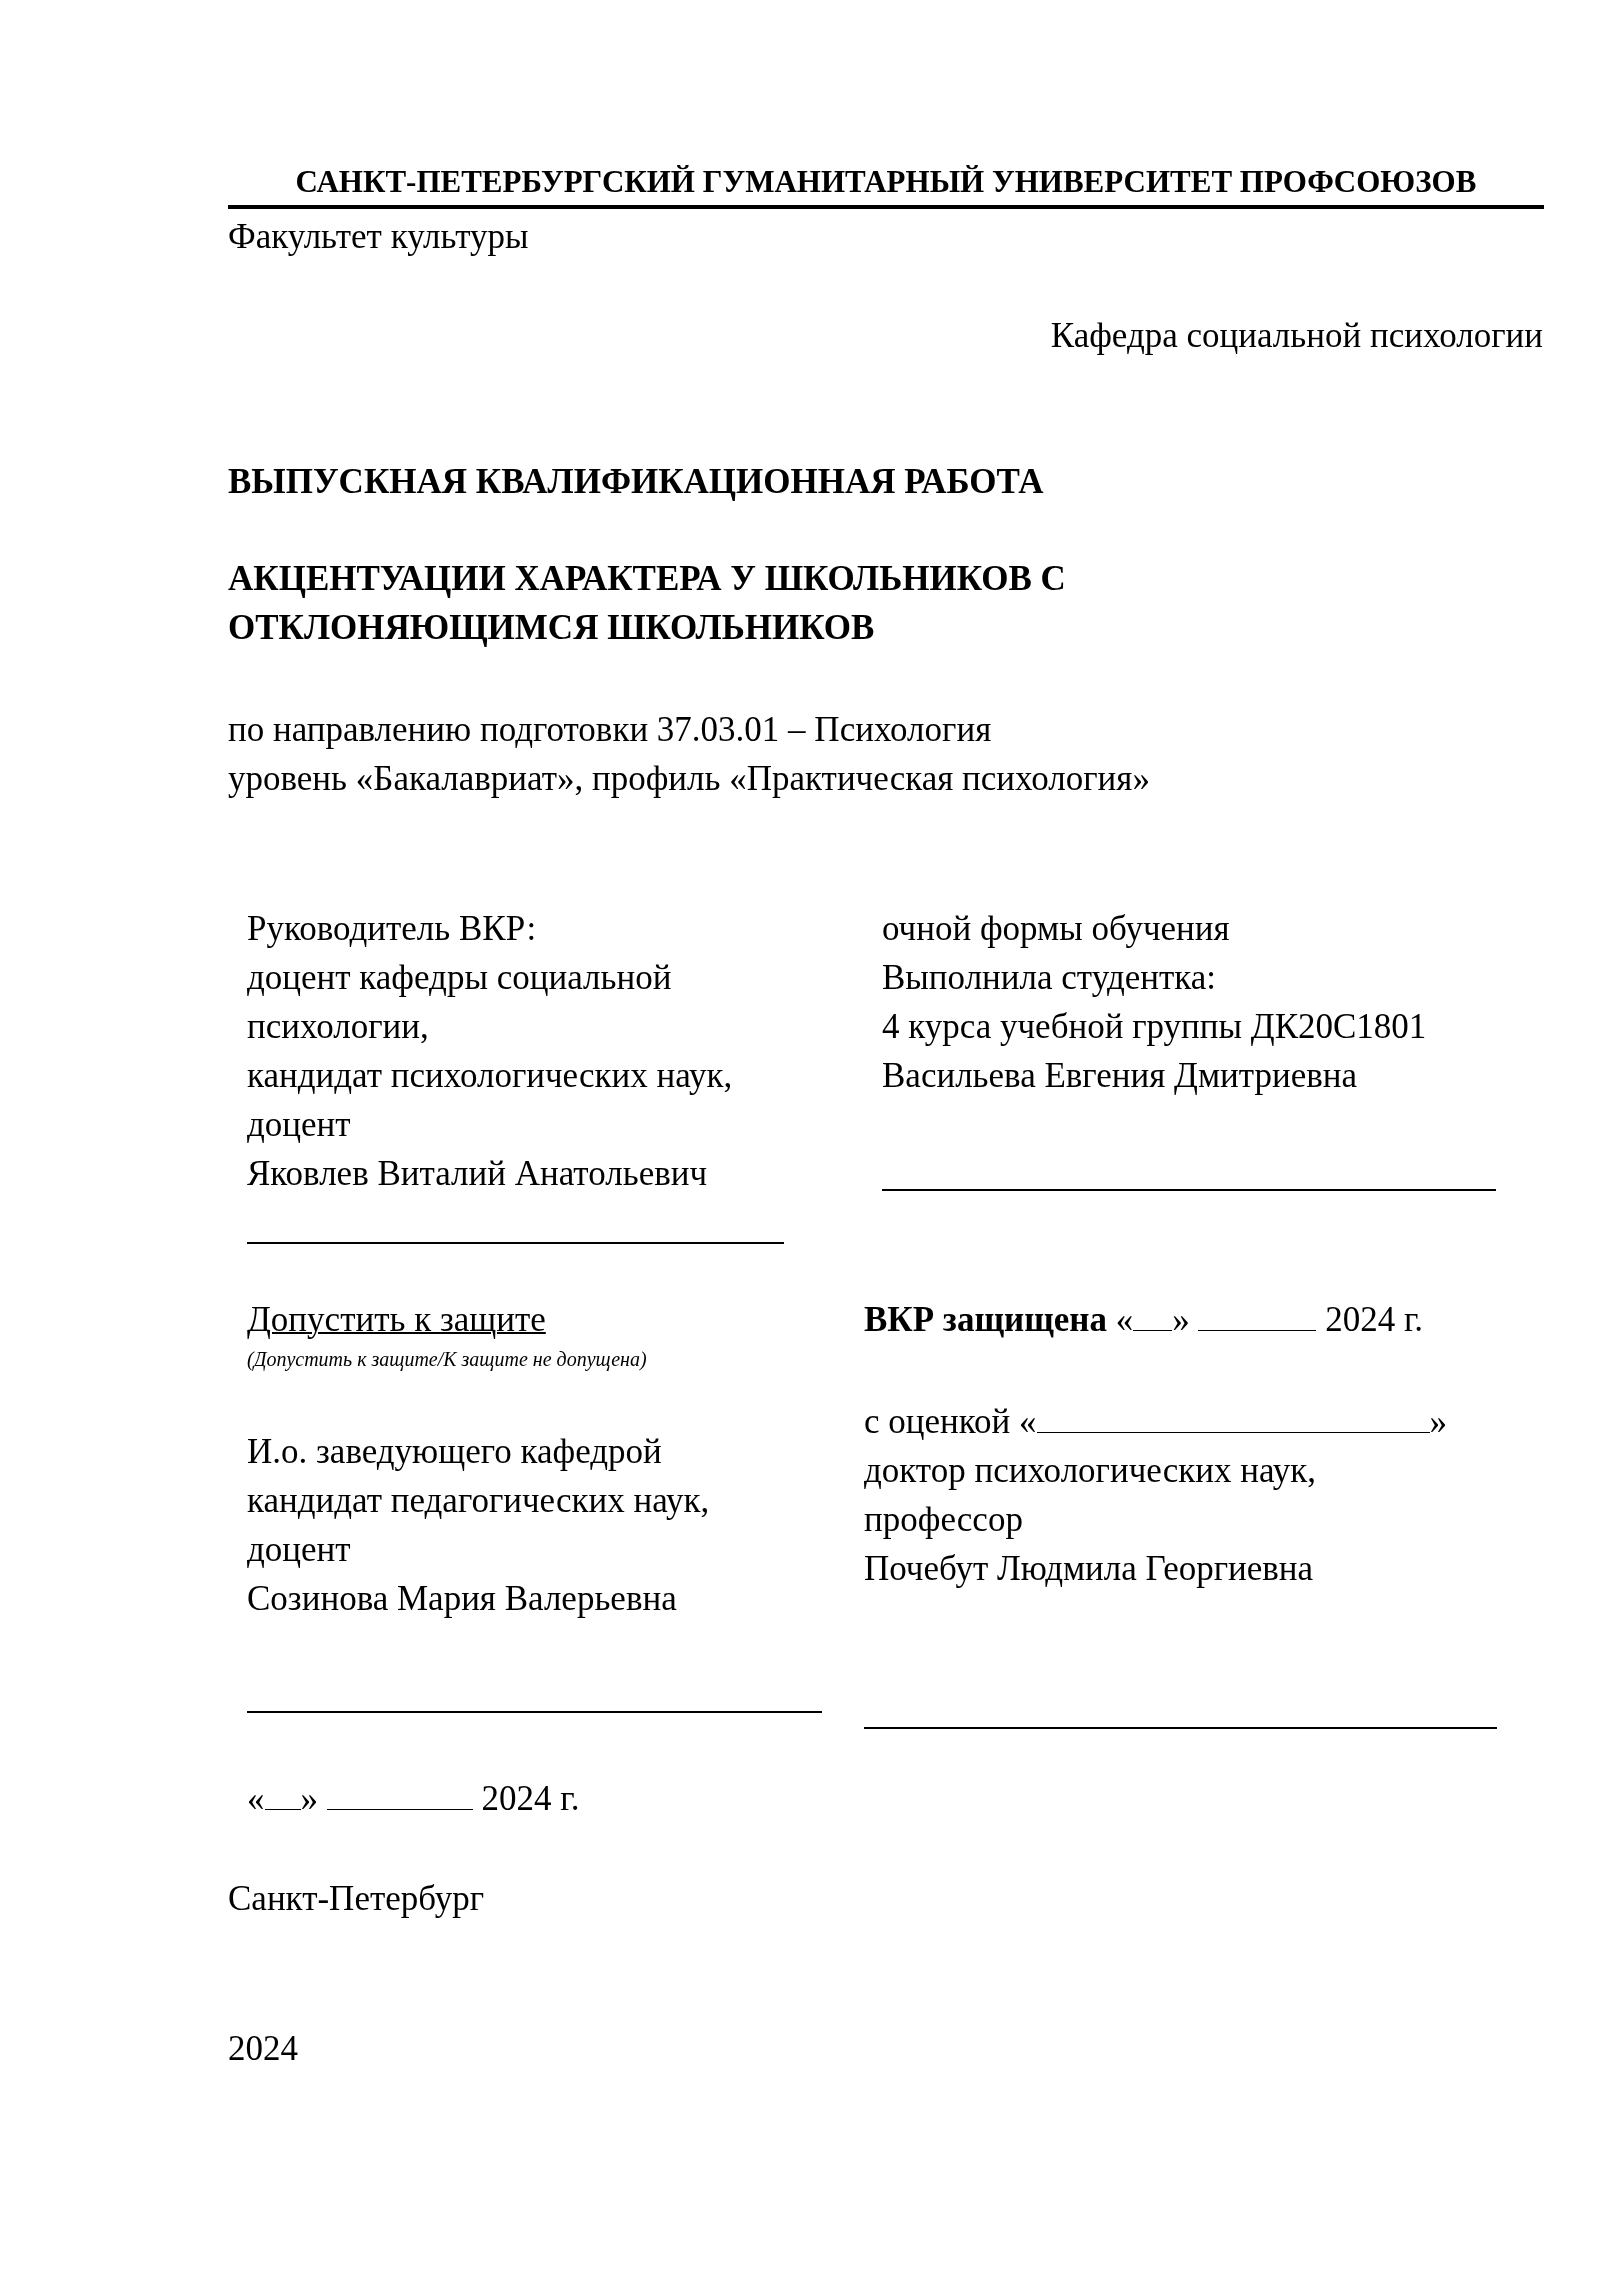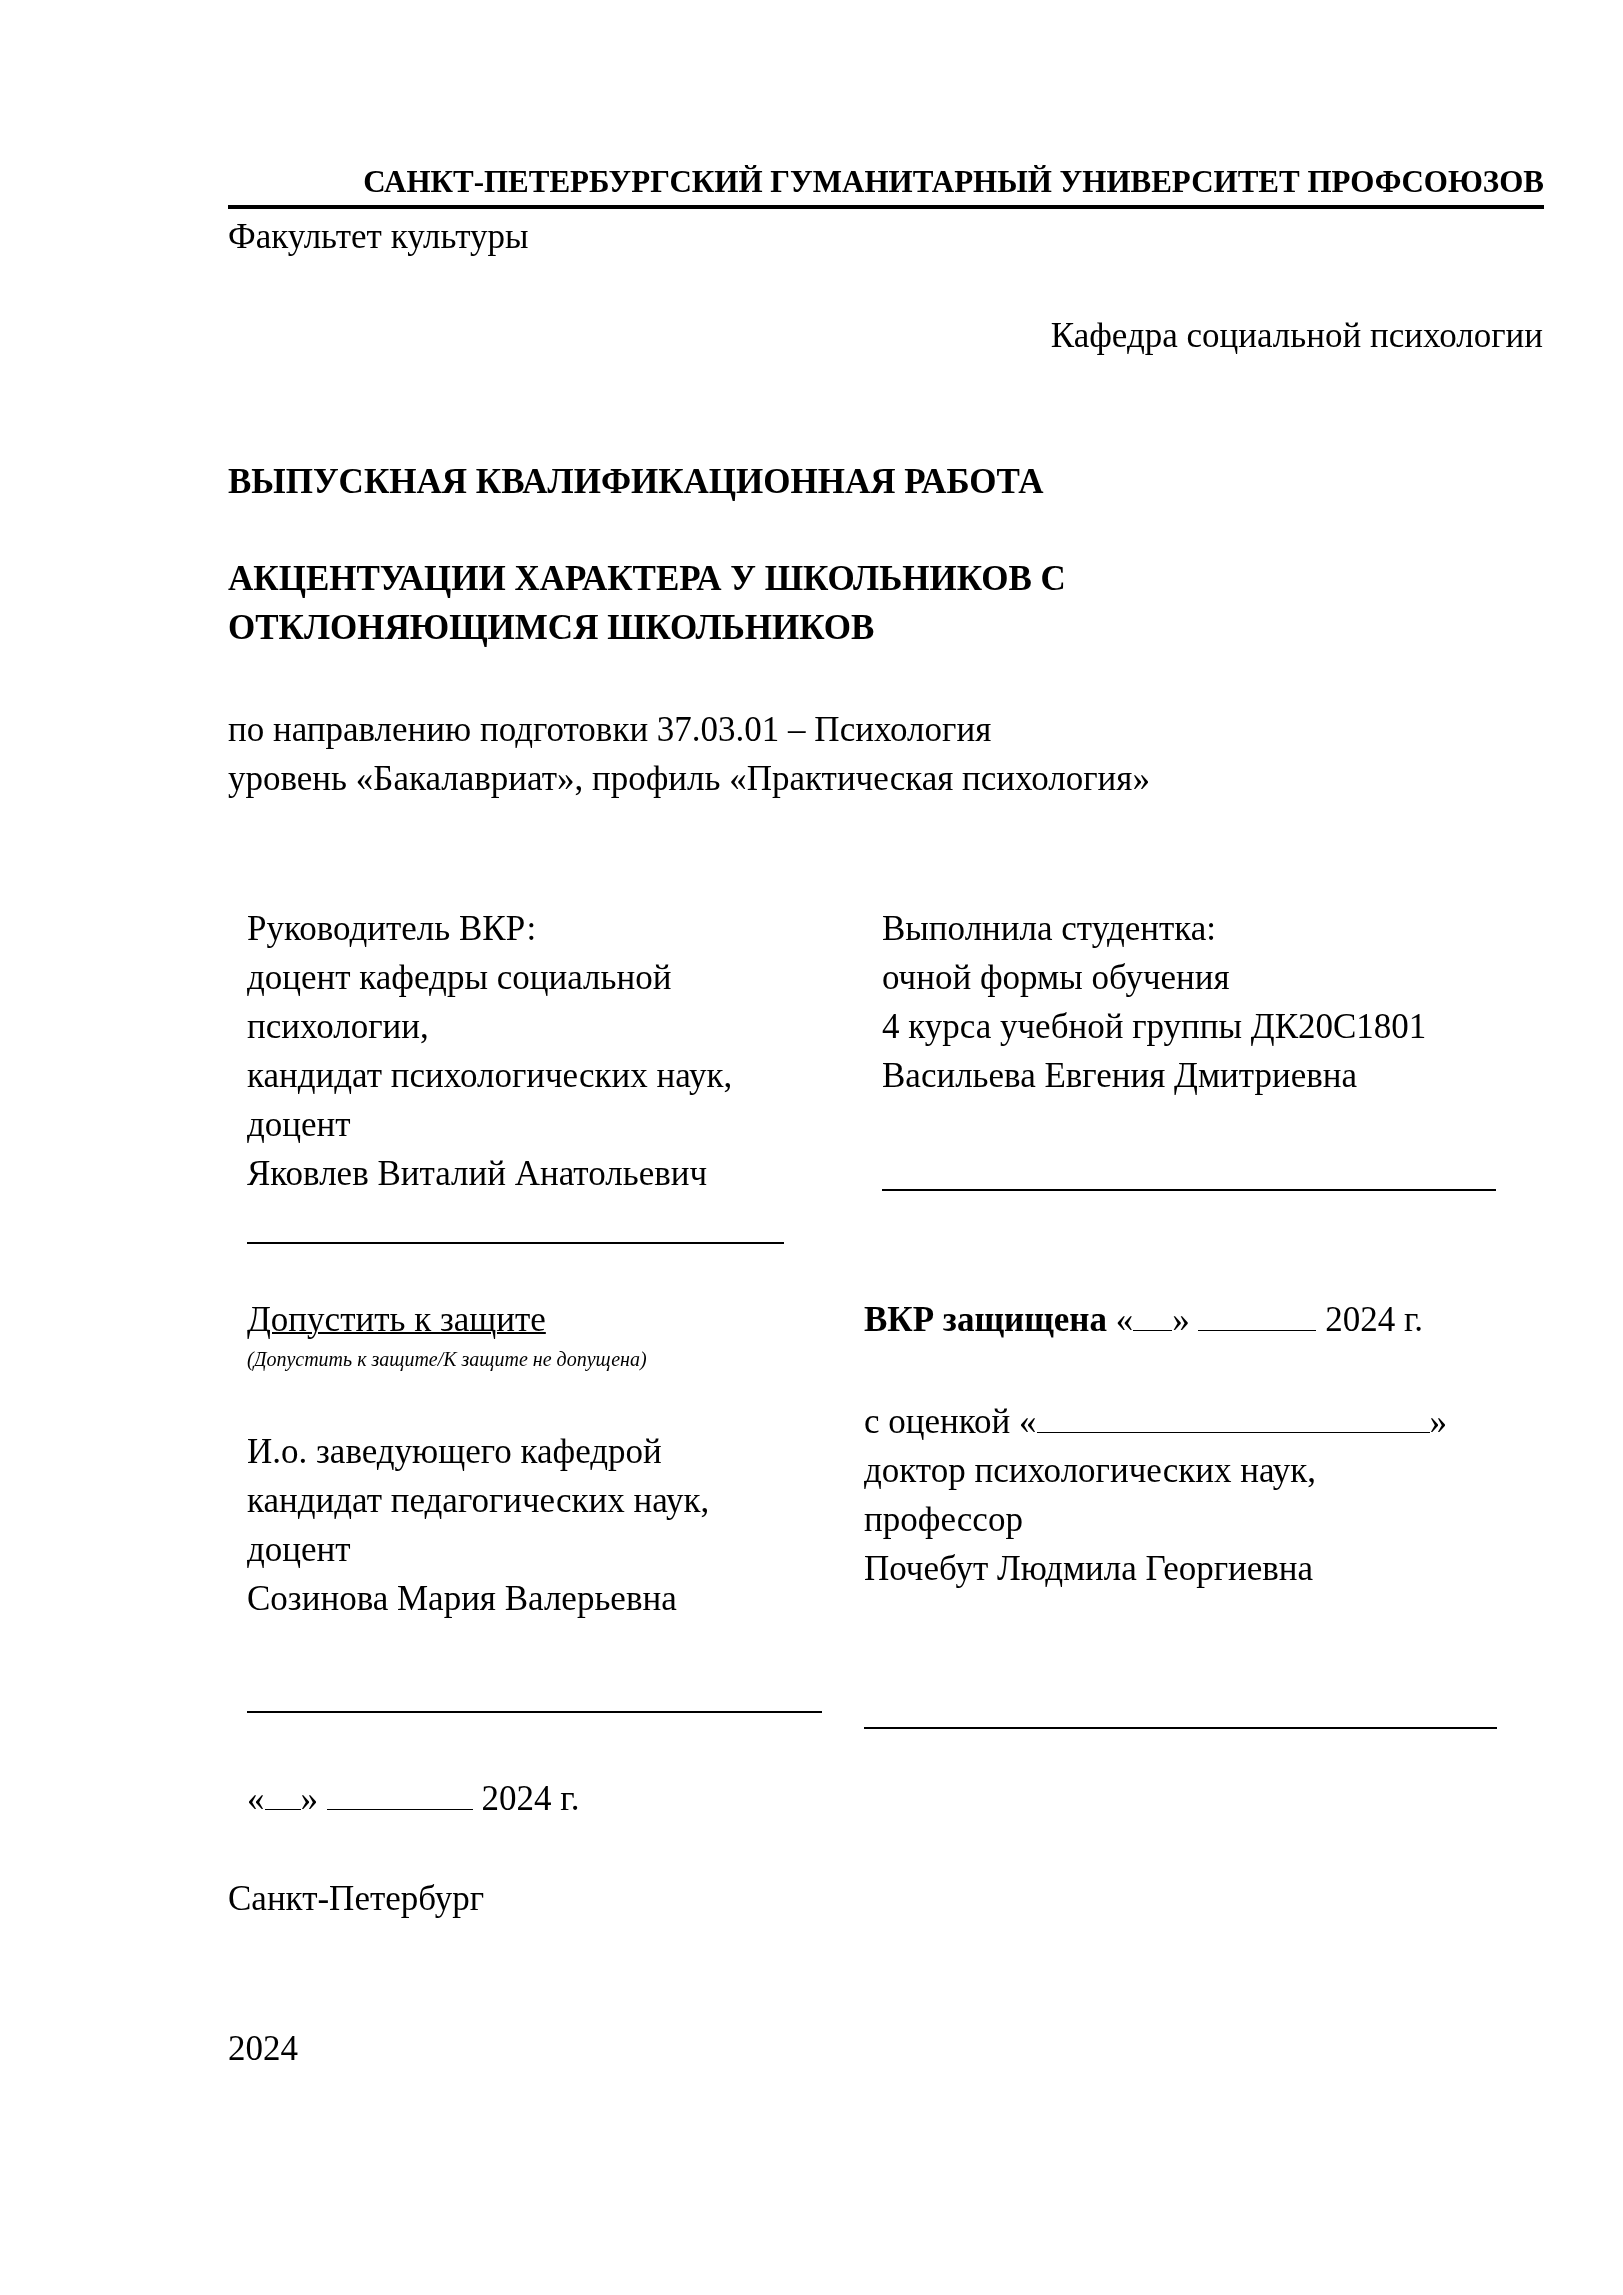--- a/index.html
+++ b/index.html
@@ -11,21 +11,21 @@
   .center { }
   .rule { position: absolute; left: 228px; width: 1316px; top: 205px; height: 3.9px; background: #000; }
   .blank { display: inline-block; border-bottom: 1.6px solid #000; height: 30px; vertical-align: baseline; }
   .sigline { position: absolute; height: 0; border-top: 2.4px solid #000; }
   .u { text-decoration: underline; }
   .small-italic { font-style: italic; font-size: 20px; line-height: 31px; }
 </style>
 </head>
 <body>
 
-<div class="abs fs bold" style="left:228px; width:1316px; top:157px; text-align:right; font-size:31px;">САНКТ-ПЕТЕРБУРГСКИЙ ГУМАНИТАРНЫЙ УНИВЕРСИТЕТ ПРОФСОЮЗОВ</div>
+<div class="abs fs bold" style="left:228px; width:1316px; top:157px; text-align:center; font-size:31px;">САНКТ-ПЕТЕРБУРГСКИЙ ГУМАНИТАРНЫЙ УНИВЕРСИТЕТ ПРОФСОЮЗОВ</div>
 <div class="rule"></div>
 <div class="abs fs center" style="left:228px; width:1316px; top:212px;">Факультет культуры</div>
 <div class="abs fs" style="right:80px; top:311px; text-align:right;">Кафедра социальной психологии</div>
 
 <div class="abs fs bold center" style="left:228px; width:1316px; top:457px;">ВЫПУСКНАЯ КВАЛИФИКАЦИОННАЯ РАБОТА</div>
 <div class="abs fs bold center" style="left:228px; width:1316px; top:554px;">АКЦЕНТУАЦИИ ХАРАКТЕРА У ШКОЛЬНИКОВ С</div>
 <div class="abs fs bold center" style="left:228px; width:1316px; top:603px;">ОТКЛОНЯЮЩИМСЯ ШКОЛЬНИКОВ</div>
 <div class="abs fs center" style="left:228px; width:1316px; top:705px;">по направлению подготовки 37.03.01 – Психология</div>
 <div class="abs fs center" style="left:228px; width:1316px; top:754px;">уровень «Бакалавриат», профиль «Практическая психология»</div>
 
@@ -33,22 +33,22 @@
   <div>Руководитель ВКР:</div>
   <div>доцент кафедры социальной</div>
   <div>психологии,</div>
   <div>кандидат психологических наук,</div>
   <div>доцент</div>
   <div>Яковлев Виталий Анатольевич</div>
 </div>
 <div class="sigline" style="left:247px; width:537px; top:1242px;"></div>
 
 <div class="abs fs" style="left:882px; top:904px;">
+  <div>очной формы обучения</div>
   <div>Выполнила студентка:</div>
-  <div>очной формы обучения</div>
   <div>4 курса учебной группы ДК20С1801</div>
   <div>Васильева Евгения Дмитриевна</div>
 </div>
 <div class="sigline" style="left:882px; width:614px; top:1189px;"></div>
 
 <div class="abs fs center u" style="left:247px; width:550px; top:1295px; text-decoration: underline; text-decoration-thickness:1.6px;">Допустить к защите</div>
 <div class="abs small-italic" style="left:247px; top:1344px;">(Допустить к защите/К защите не допущена)</div>
 
 <div class="abs fs" style="left:247px; top:1427px;">
   <div>И.о. заведующего кафедрой</div>

